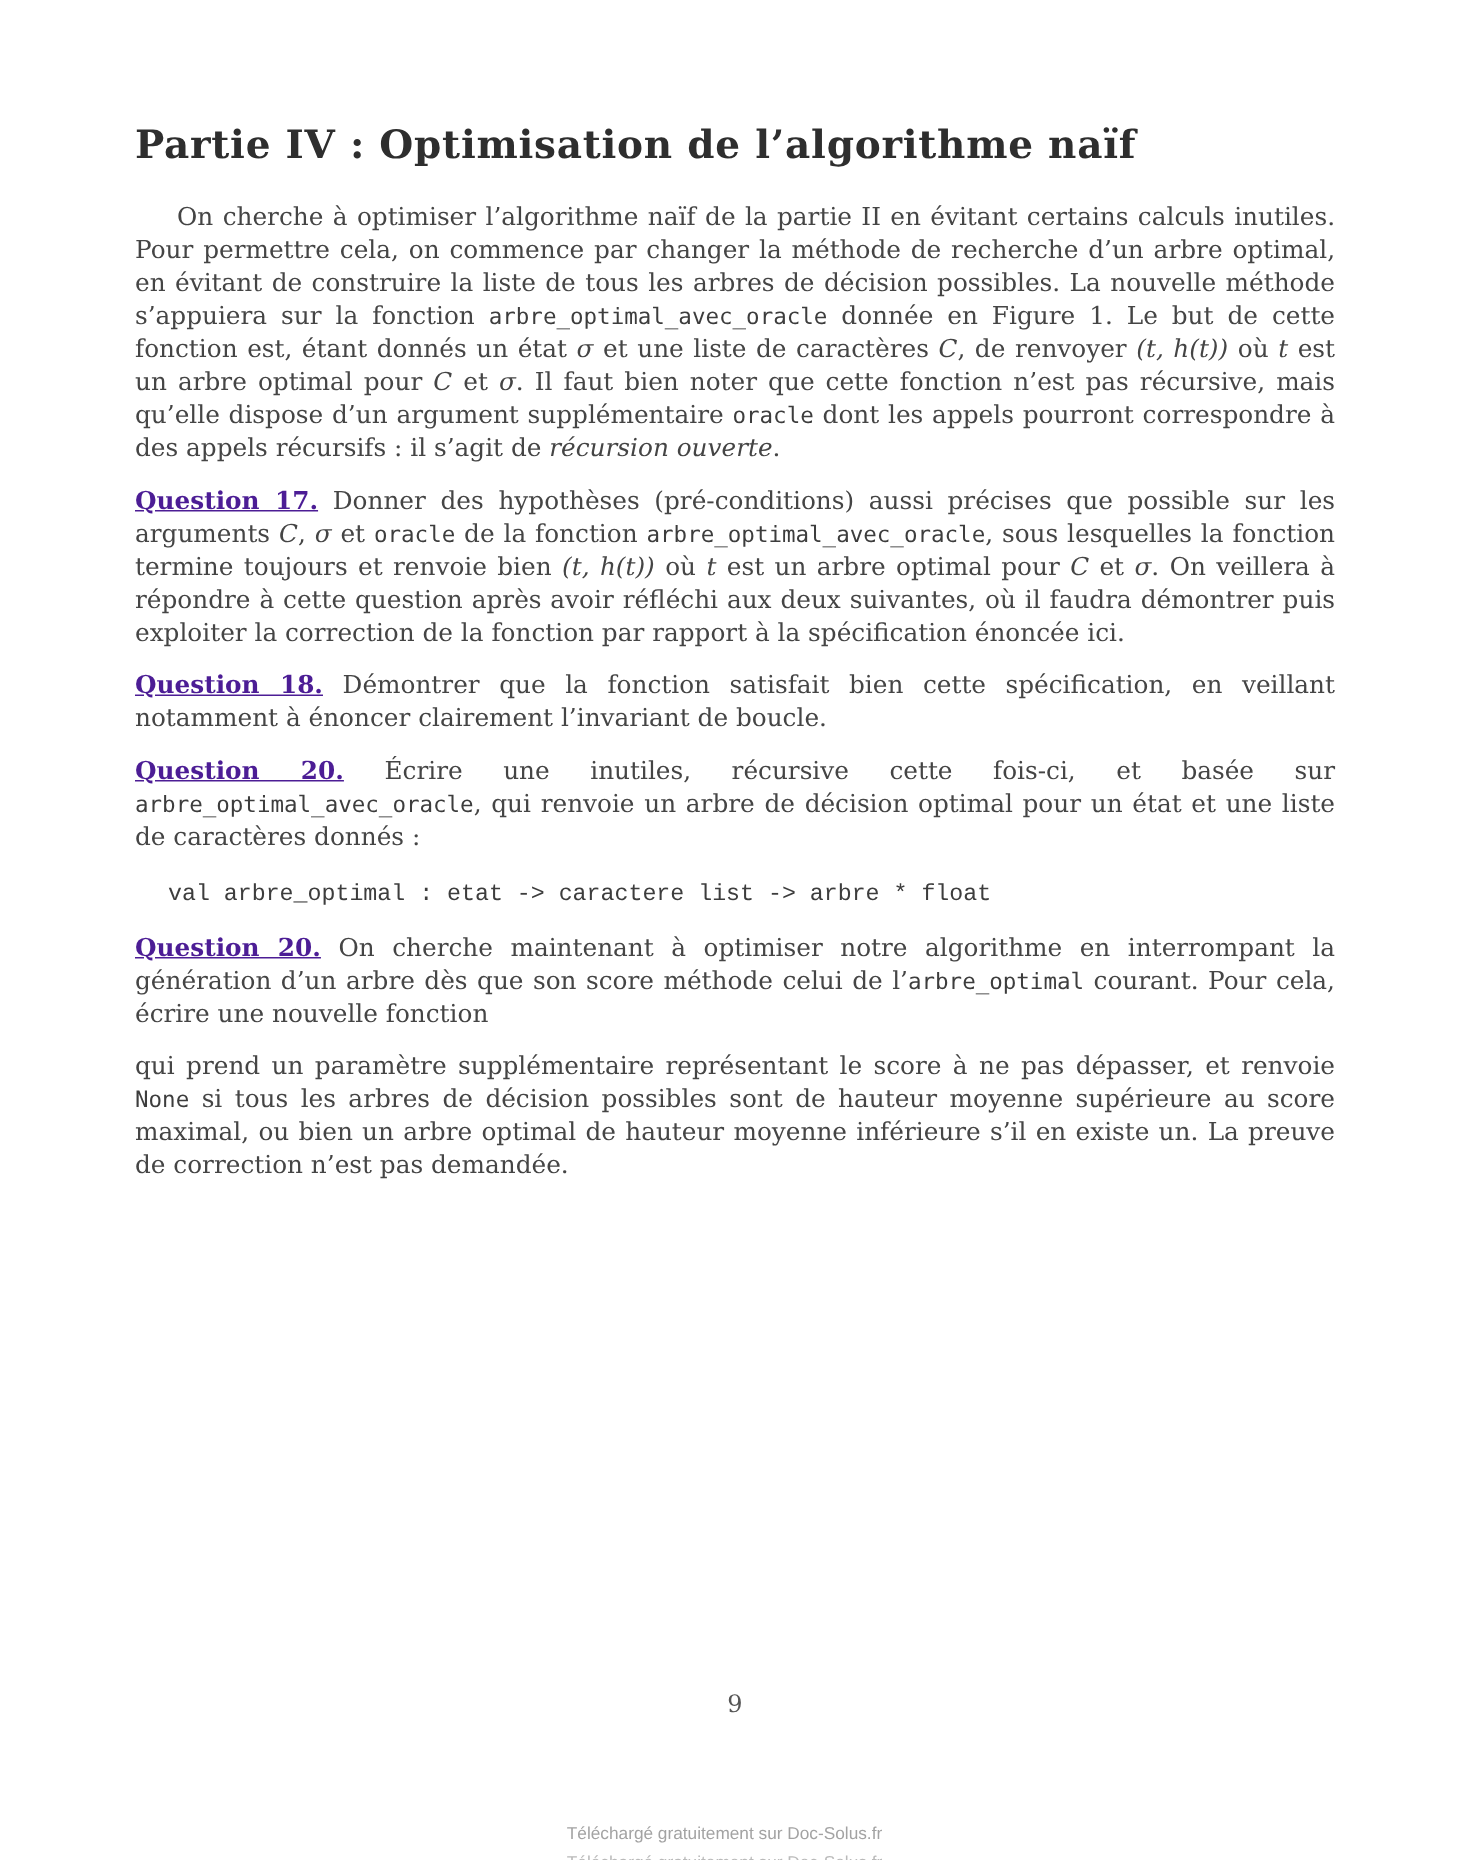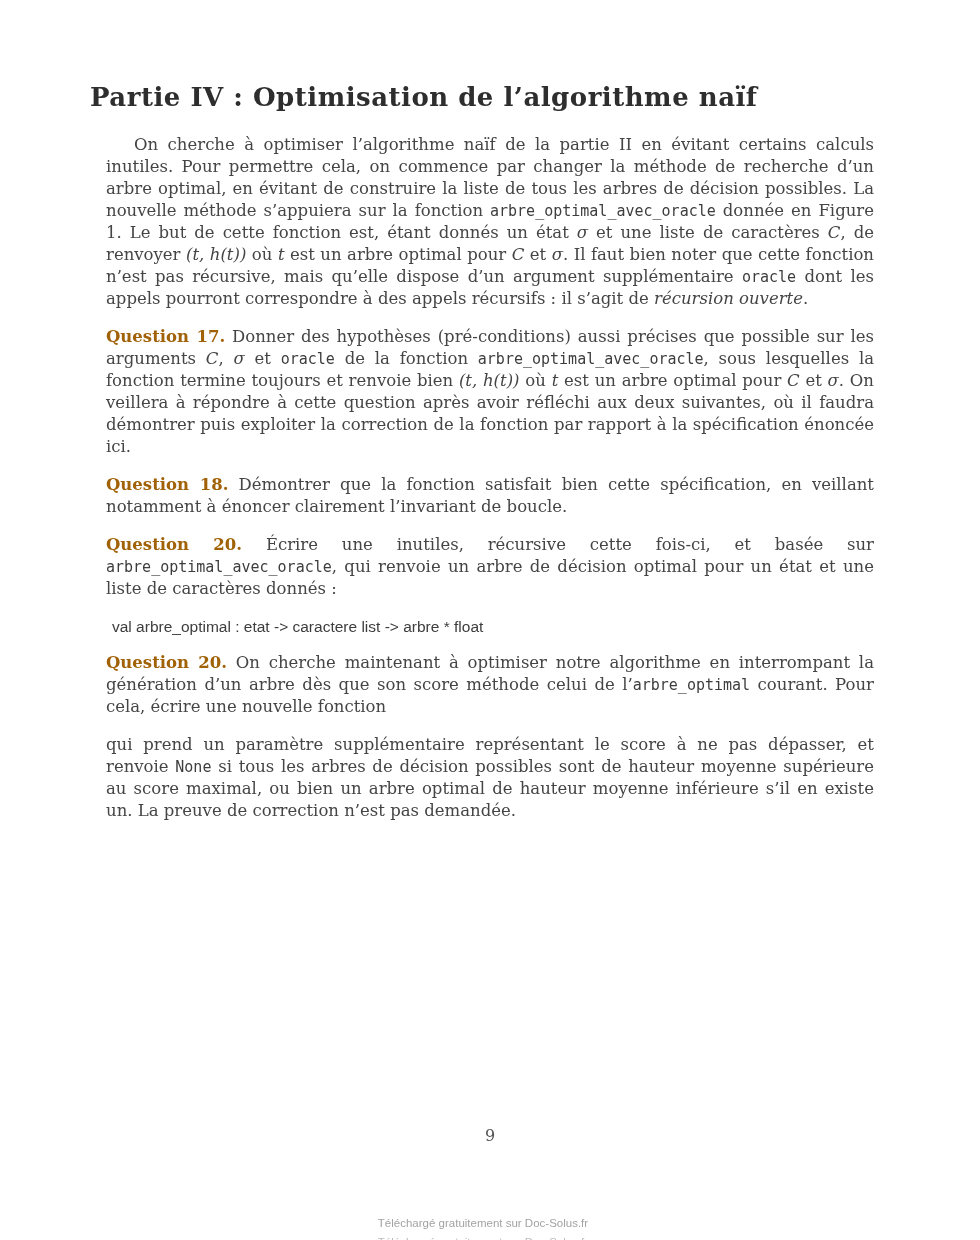--- a/index.html
+++ b/index.html
@@ -23,41 +23,41 @@
     padding-top: 82px;
     margin-bottom: 22px;
     font-size: 26px;
     line-height: 30px;
     font-weight: bold;
     text-align: left;
     color: #2e2e2e;
     letter-spacing: 0.5px;
   }
   .para {
-    margin: 16px;
+    margin: 0;
     font-size: 16.5px;
     line-height: 22px;
     text-align: justify;
   }
   .para.indent { text-indent: 28px; }
   .para.q { margin-top: 13px; }
   .para.follow { margin-top: 13px; }
   .seg-plain { }
-  .seg-bold { font-weight: bold; color: #a16207; }
+  .seg-bold { font-weight: bold; color: #4c1d95; text-decoration: underline; }
   .seg-italic { font-style: italic; }
   .seg-math { font-style: italic; }
   .seg-code {
     font-family: "DejaVu Sans Mono", "Liberation Mono", monospace;
     font-size: 15px;
     color: #3d3d3d;
   }
   .code {
     margin: 16px 0 14px 0;
     padding-left: 22px;
-    font-family: Liberation Sans, sans-serif;
+    font-family: Liberation Mono, monospace;
     font-size: 15.5px;
     line-height: 22px;
     color: #3d3d3d;
     white-space: pre;
   }
   .pagenum {
     position: absolute;
     left: 0;
     right: 0;
     top: 1126px;

